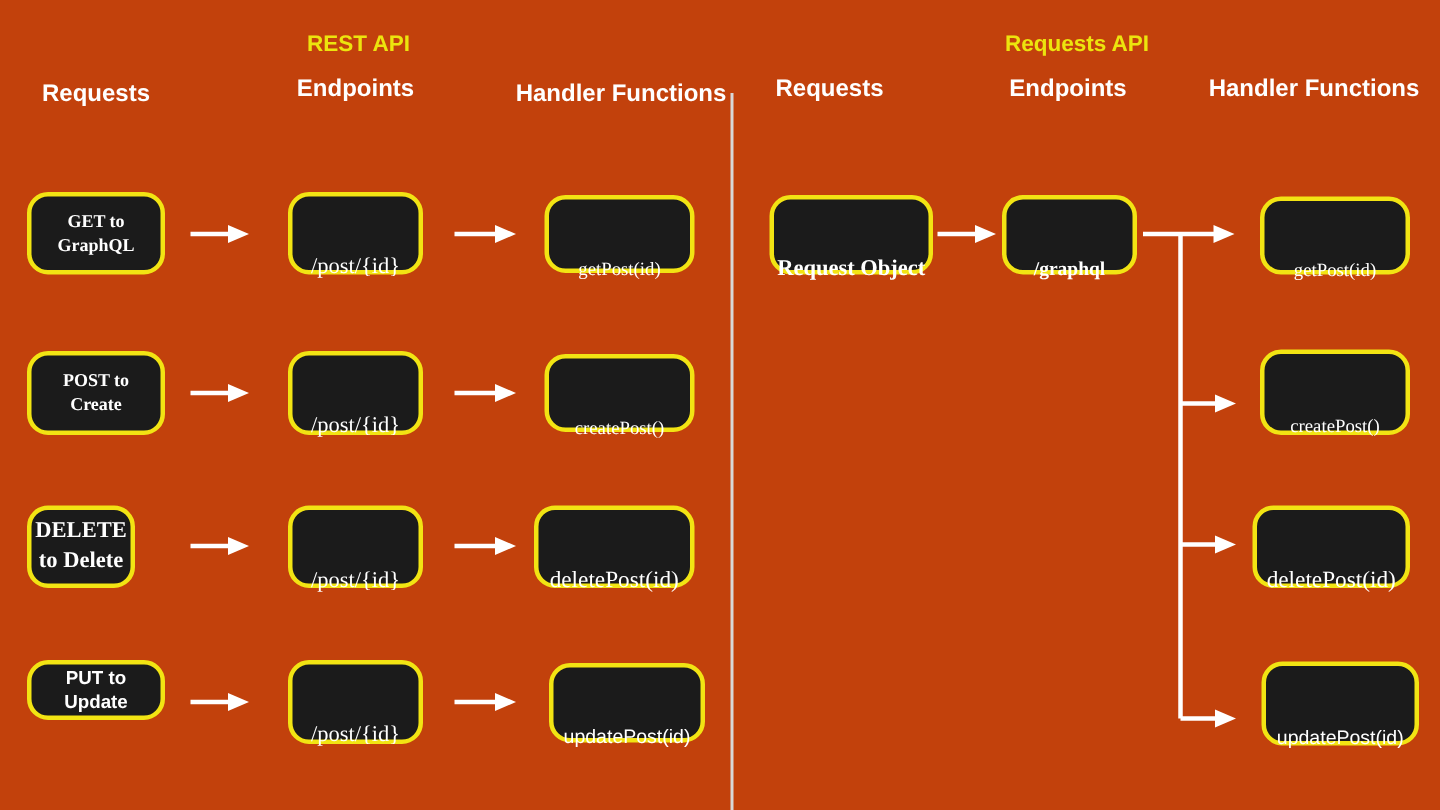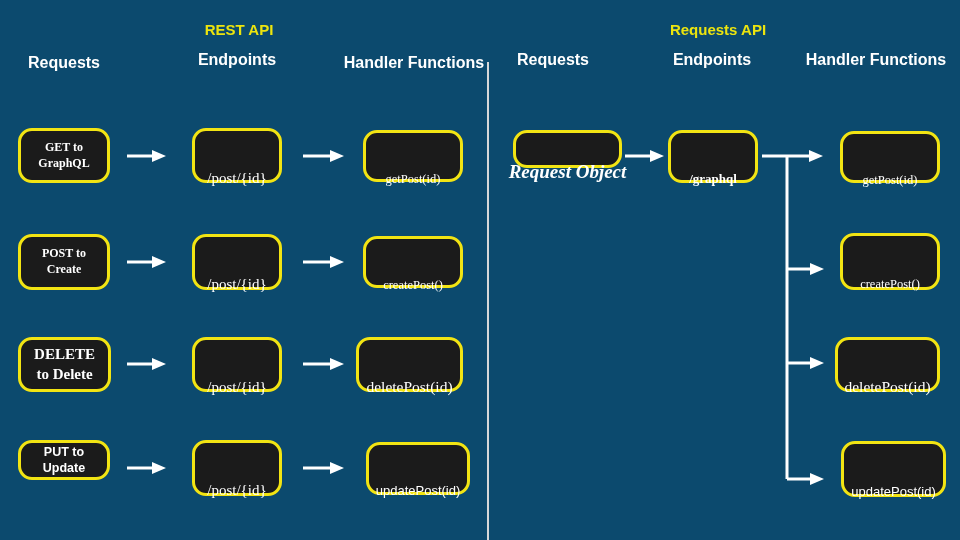--- a/index.html
+++ b/index.html
@@ -1,16 +1,16 @@
 <!DOCTYPE html>
 <html><head>
 <meta charset="utf-8">
 <style>
   html,body{margin:0;padding:0;background:#262626;}
-  #stage{position:relative;width:960px;height:540px;background:#0c4a6e;overflow:hidden;
+  #stage{position:relative;width:960px;height:540px;background:#c2410c;overflow:hidden;
          font-family:"Liberation Sans",sans-serif;}
   .title{position:absolute;transform:translateX(-50%);color:#ece40e;
          font-weight:bold;font-size:15px;white-space:nowrap;}
   .hdr{position:absolute;transform:translateX(-50%);color:#ffffff;
        font-weight:bold;font-size:16px;white-space:nowrap;}
   .box{position:absolute;box-sizing:border-box;border:3px solid #f2e413;border-radius:14px;
        background:#1b1b1b;display:flex;align-items:center;justify-content:center;
        text-align:center;color:#ffffff;line-height:1.3;}
   .box span{display:block;padding:0 8px;}
   .nowrap{white-space:nowrap;margin-top:46px;}
@@ -54,41 +54,41 @@
   <div class="box f-serif-b" style="left:18px;top:234px;width:92px;height:56px;font-size:12px;text-align:center;">
     <span>POST to Create</span>
     </div>
   <div class="box f-serif" style="left:192px;top:234px;width:90px;height:56px;font-size:15px;">
     <span class="nowrap">/post/{id}</span>
     </div>
   <div class="box f-serif" style="left:363px;top:236px;width:100px;height:52px;font-size:12.5px;">
     <span class="nowrap">createPost()</span>
     </div>
 
-  <div class="box f-serif-b" style="left:18px;top:337px;width:93px;height:55px;font-size:15px;">
+  <div class="box f-serif-b" style="left:18px;top:337px;width:72px;height:55px;font-size:15px;">
     <span>DELETE to Delete</span>
     </div>
   <div class="box f-serif" style="left:192px;top:337px;width:90px;height:55px;font-size:15px;">
     <span class="nowrap">/post/{id}</span>
     </div>
   <div class="box f-serif" style="left:356px;top:337px;width:107px;height:55px;font-size:15.5px;">
     <span class="nowrap">deletePost(id)</span>
     </div>
 
   <div class="box f-sans-b" style="left:18px;top:440px;width:92px;height:40px;font-size:12.5px;">
     <span>PUT to Update</span>
     </div>
   <div class="box f-serif" style="left:192px;top:440px;width:90px;height:56px;font-size:15px;">
     <span class="nowrap">/post/{id}</span>
     </div>
   <div class="box f-sans" style="left:366px;top:442px;width:104px;height:53px;font-size:13px;">
     <span class="nowrap">updatePost(id)</span>
     </div>
 
-  <div class="box f-serif-b" style="left:513px;top:130px;width:109px;height:38px;font-size:19px;font-style:italic;">
+  <div class="box f-serif-b" style="left:513px;top:130px;width:109px;height:53px;font-size:15px;">
     <span class="nowrap" style="padding:0 2px;">Request Object</span>
     </div>
   <div class="box f-serif-b" style="left:668px;top:130px;width:90px;height:53px;font-size:13px;">
     <span class="nowrap">/graphql</span>
     </div>
 
   <div class="box f-serif" style="left:840px;top:131px;width:100px;height:52px;font-size:12.5px;">
     <span class="nowrap">getPost(id)</span>
     </div>
   <div class="box f-serif" style="left:840px;top:233px;width:100px;height:57px;font-size:12.5px;">

